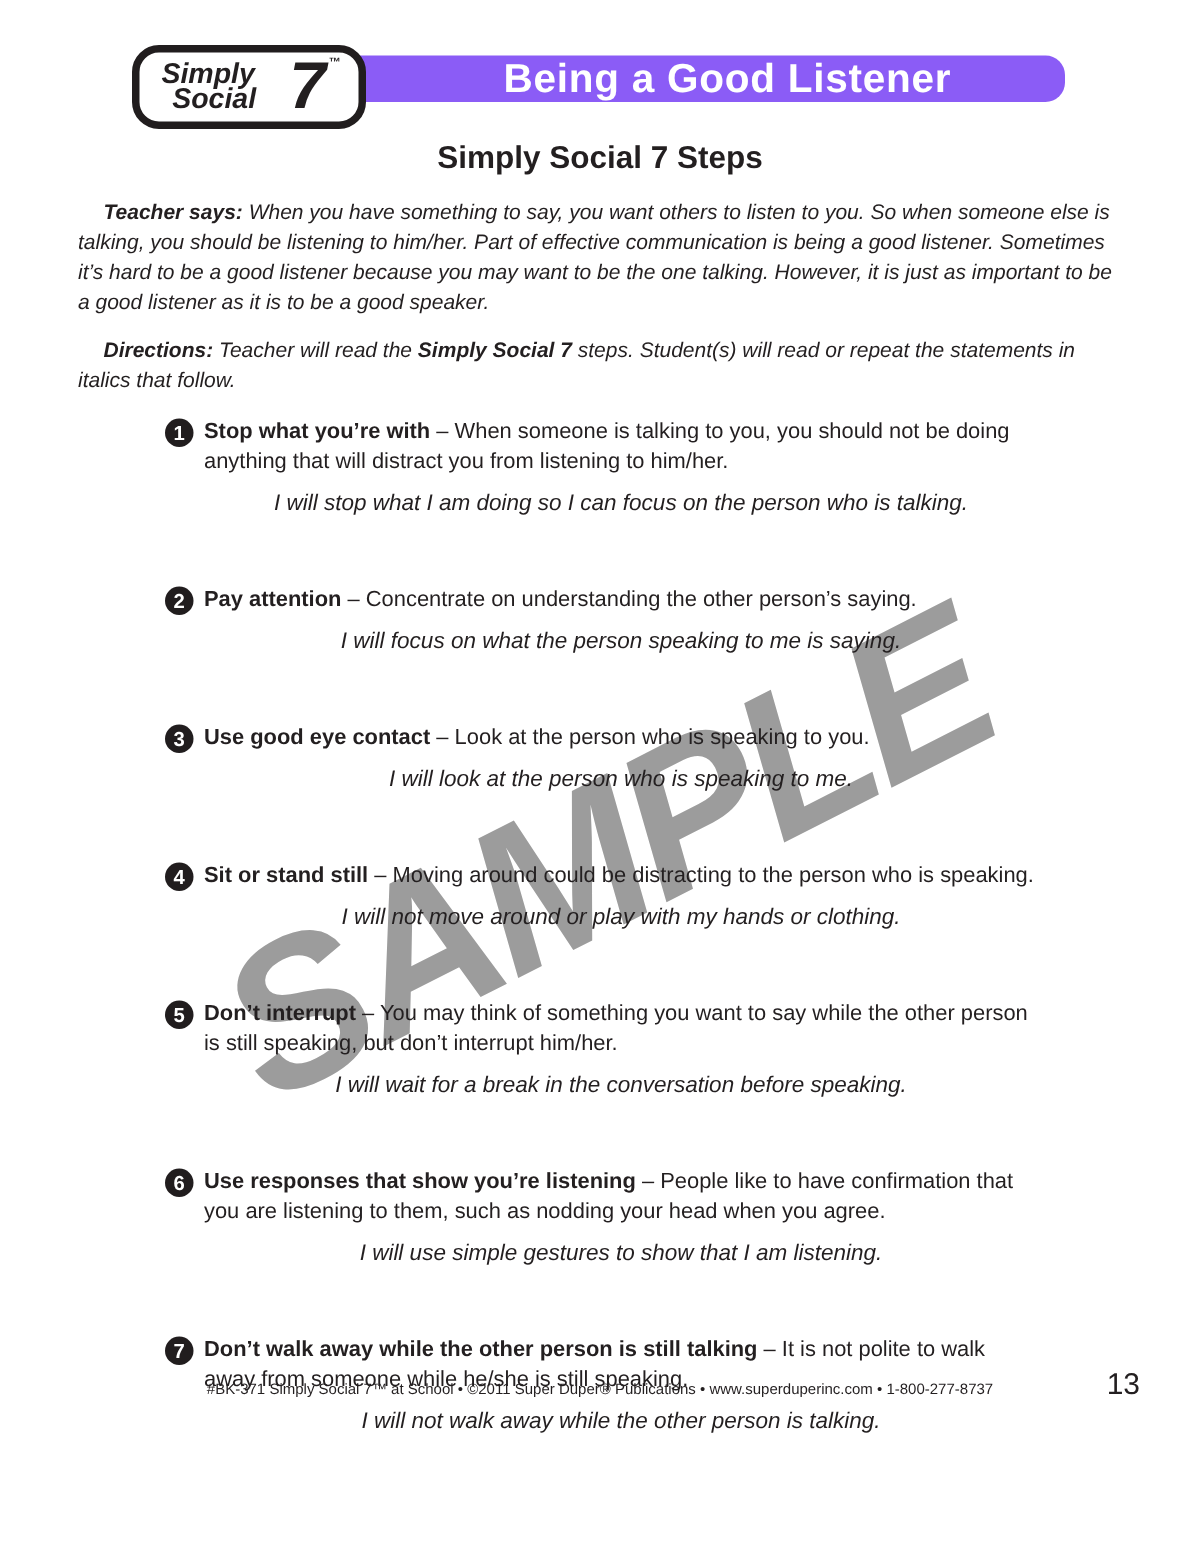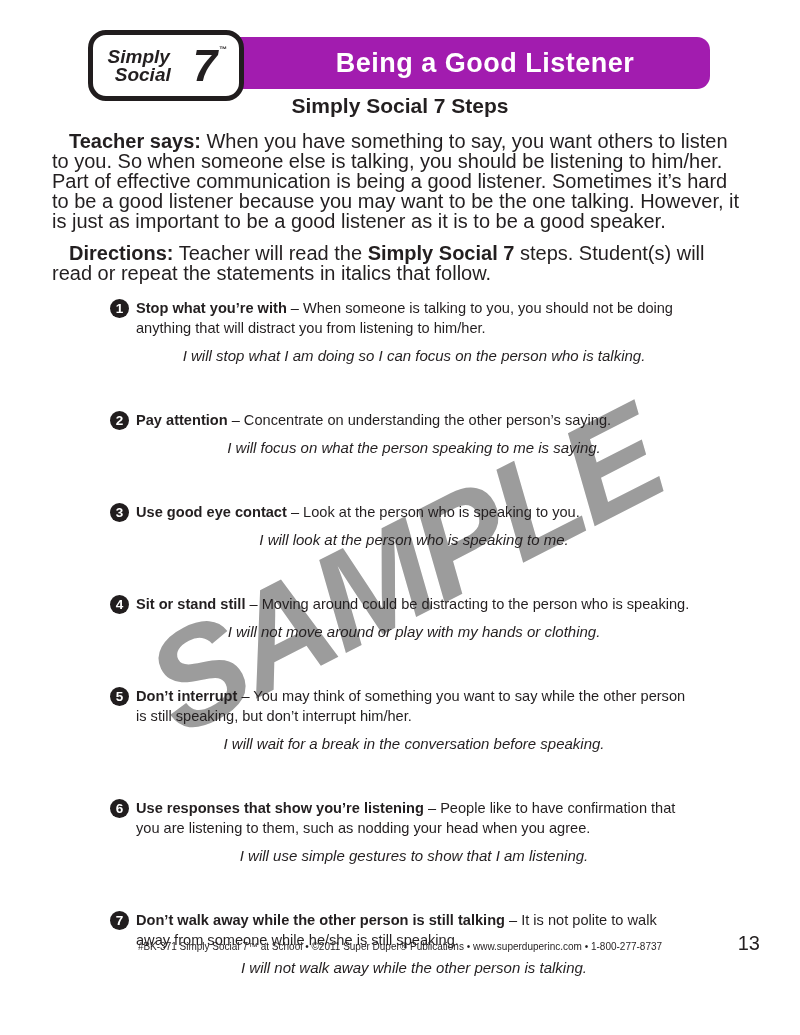--- a/index.html
+++ b/index.html
@@ -12,37 +12,37 @@
     background: #ffffff;
     overflow: hidden;
     font-family: "Liberation Sans", sans-serif;
     color: #231f20;
   }
 
   
   .header { position: relative; height: 90px; }
   .title-bar {
     position: absolute;
-    left: 110px; right: 90px; top: 37px; height: 52px;
-    background: #a21caf;
+    left: 110px; right: 90px; top: 37px; height: 31px;
+    background: #8b5cf6;
     border-radius: 13px;
     display: flex; align-items: center; justify-content: center;
     padding-left: 150px;
   }
   .title-bar .title-text {
     color: #ffffff;
     font-weight: bold;
     font-size: 27px;
     letter-spacing: 0.5px;
     white-space: nowrap;
   }
   .logo {
     position: absolute;
     left: 88px; top: 30px;
-    width: 156px; height: 71px;
+    width: 156px; height: 56px;
     background: #ffffff;
     border: 5px solid #211d1e;
     border-radius: 18px;
     display: flex; align-items: center; justify-content: center;
     gap: 22px;
     z-index: 2;
   }
   .logo-words {
     font-style: italic; font-weight: bold;
     font-size: 19px; line-height: 0.92;
@@ -60,23 +60,24 @@
   
   .content { position: relative; z-index: 1; }
   h2.section-heading {
     text-align: center;
     font-size: 21px;
     margin: 3px 0 0 0;
     line-height: 26px;
   }
   .para {
     margin: 12px 52px 0 52px;
-    font-size: 20px;
+    font-size: 14px;
     line-height: 20px;
     text-indent: 17px;
+    font-style: italic;
   }
   .para b { font-weight: bold; }
 
   
   .steps { margin: 15px 0 0 110px; width: 582px; }
   .step { position: relative; padding-left: 26px; margin-bottom: 44px; }
   .step-num {
     position: absolute; left: 0; top: 1px;
     width: 19px; height: 19px; border-radius: 50%;
     background: #211d1e; color: #ffffff;

